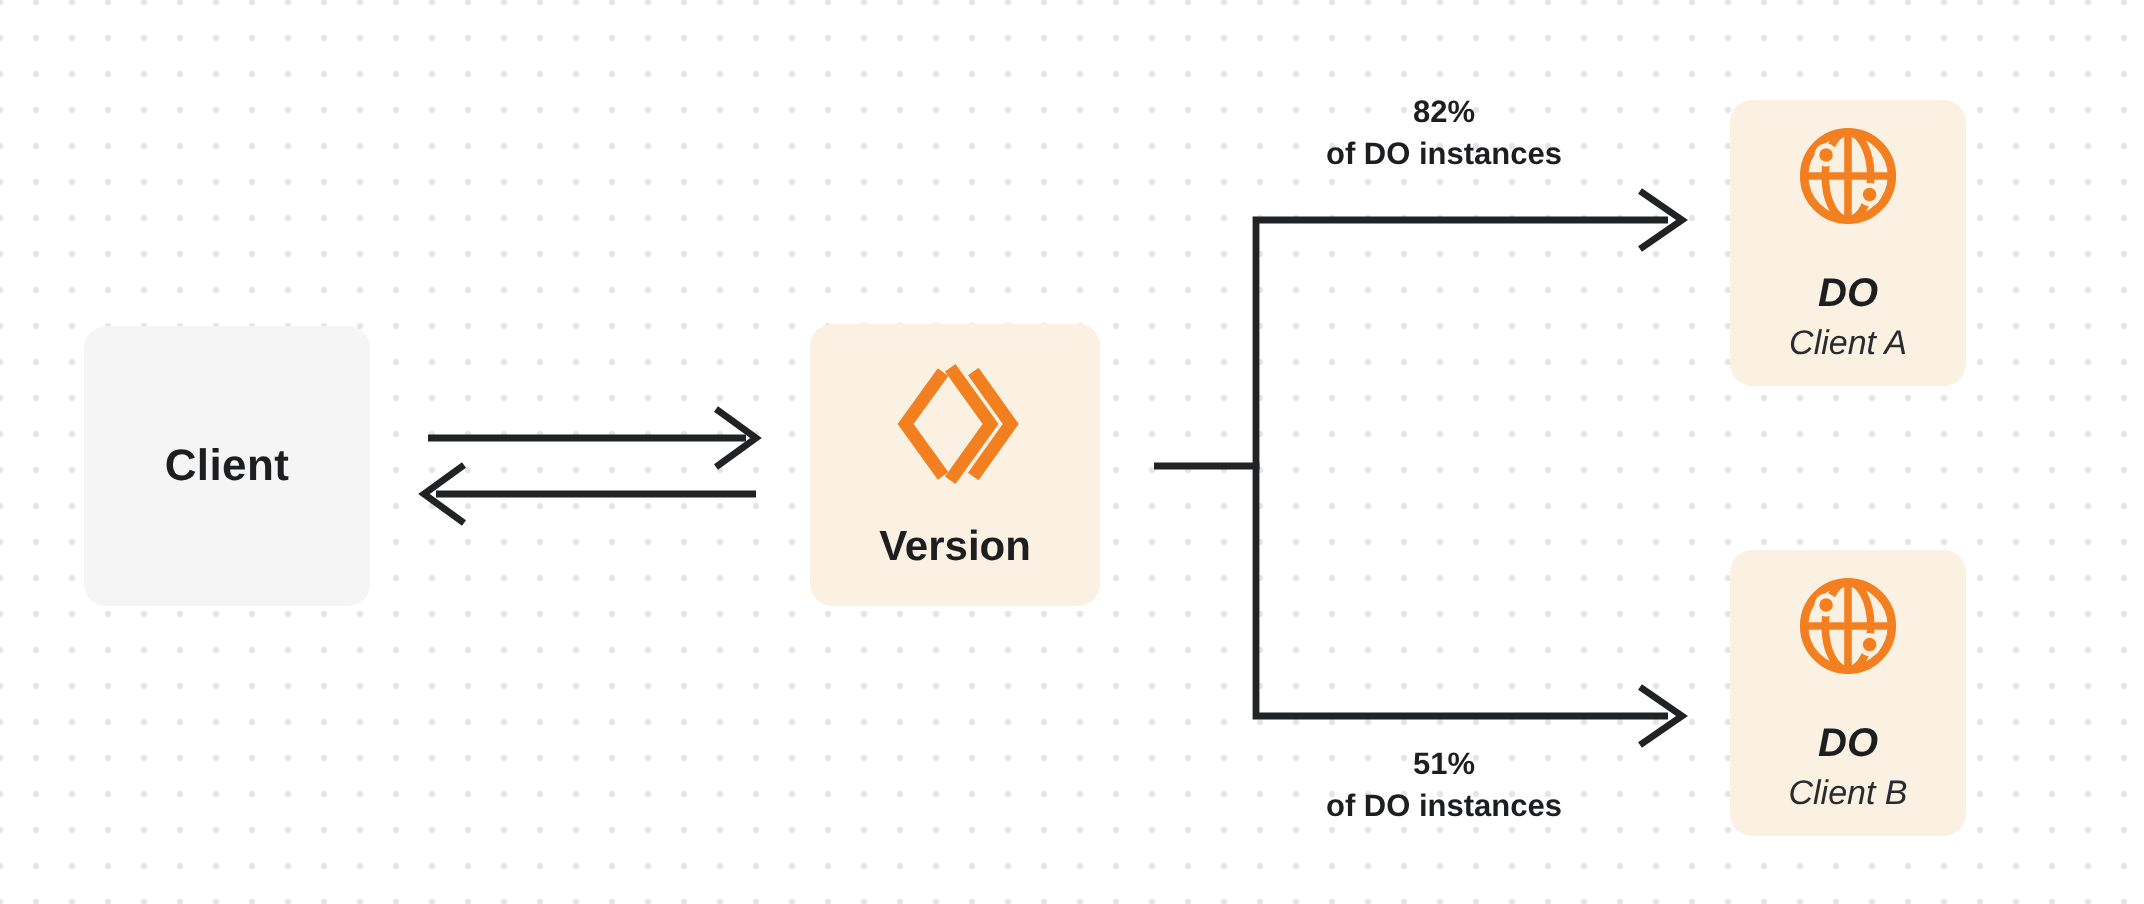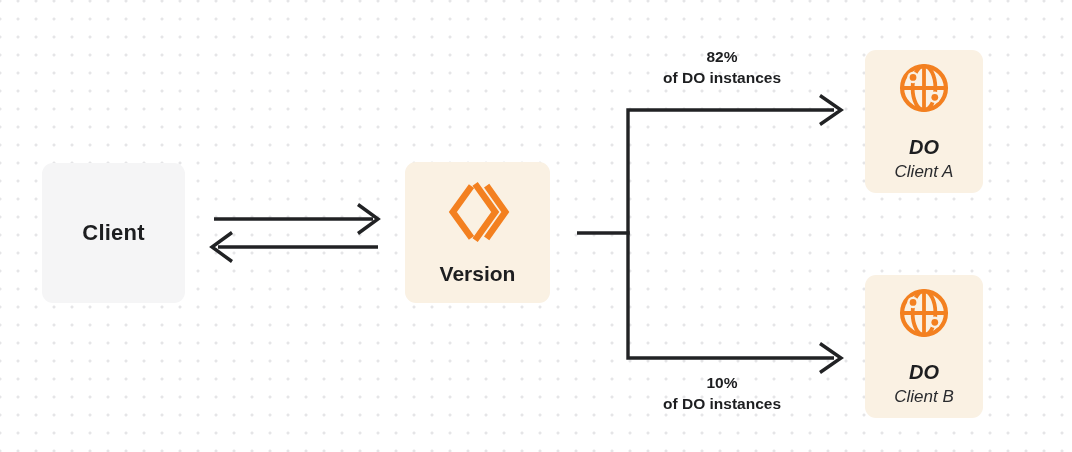--- a/index.html
+++ b/index.html
@@ -127,21 +127,21 @@
     </svg>
     <span class="node-label">Version</span>
   </div>
 
   <div class="branch-label branch-label-a">
     <div>82%</div>
     <div>of DO instances</div>
   </div>
 
   <div class="branch-label branch-label-b">
-    <div>10%</div>
+    <div>51%</div>
     <div>of DO instances</div>
   </div>
 
   <div class="node node-do node-do-a">
     <svg width="54" height="54" viewBox="0 0 64 64" fill="none">
       <circle cx="32" cy="32" r="26" stroke="#f38020" stroke-width="5"></circle>
       <ellipse cx="32" cy="32" rx="13.5" ry="26" stroke="#f38020" stroke-width="4.5"></ellipse>
       <line x1="32" y1="6.5" x2="32" y2="57.5" stroke="#f38020" stroke-width="4.5"></line>
       <line x1="6.5" y1="32" x2="57.5" y2="32" stroke="#f38020" stroke-width="4.5"></line>
       <circle cx="19" cy="19.5" r="6.8" fill="#faf1e3"></circle>

